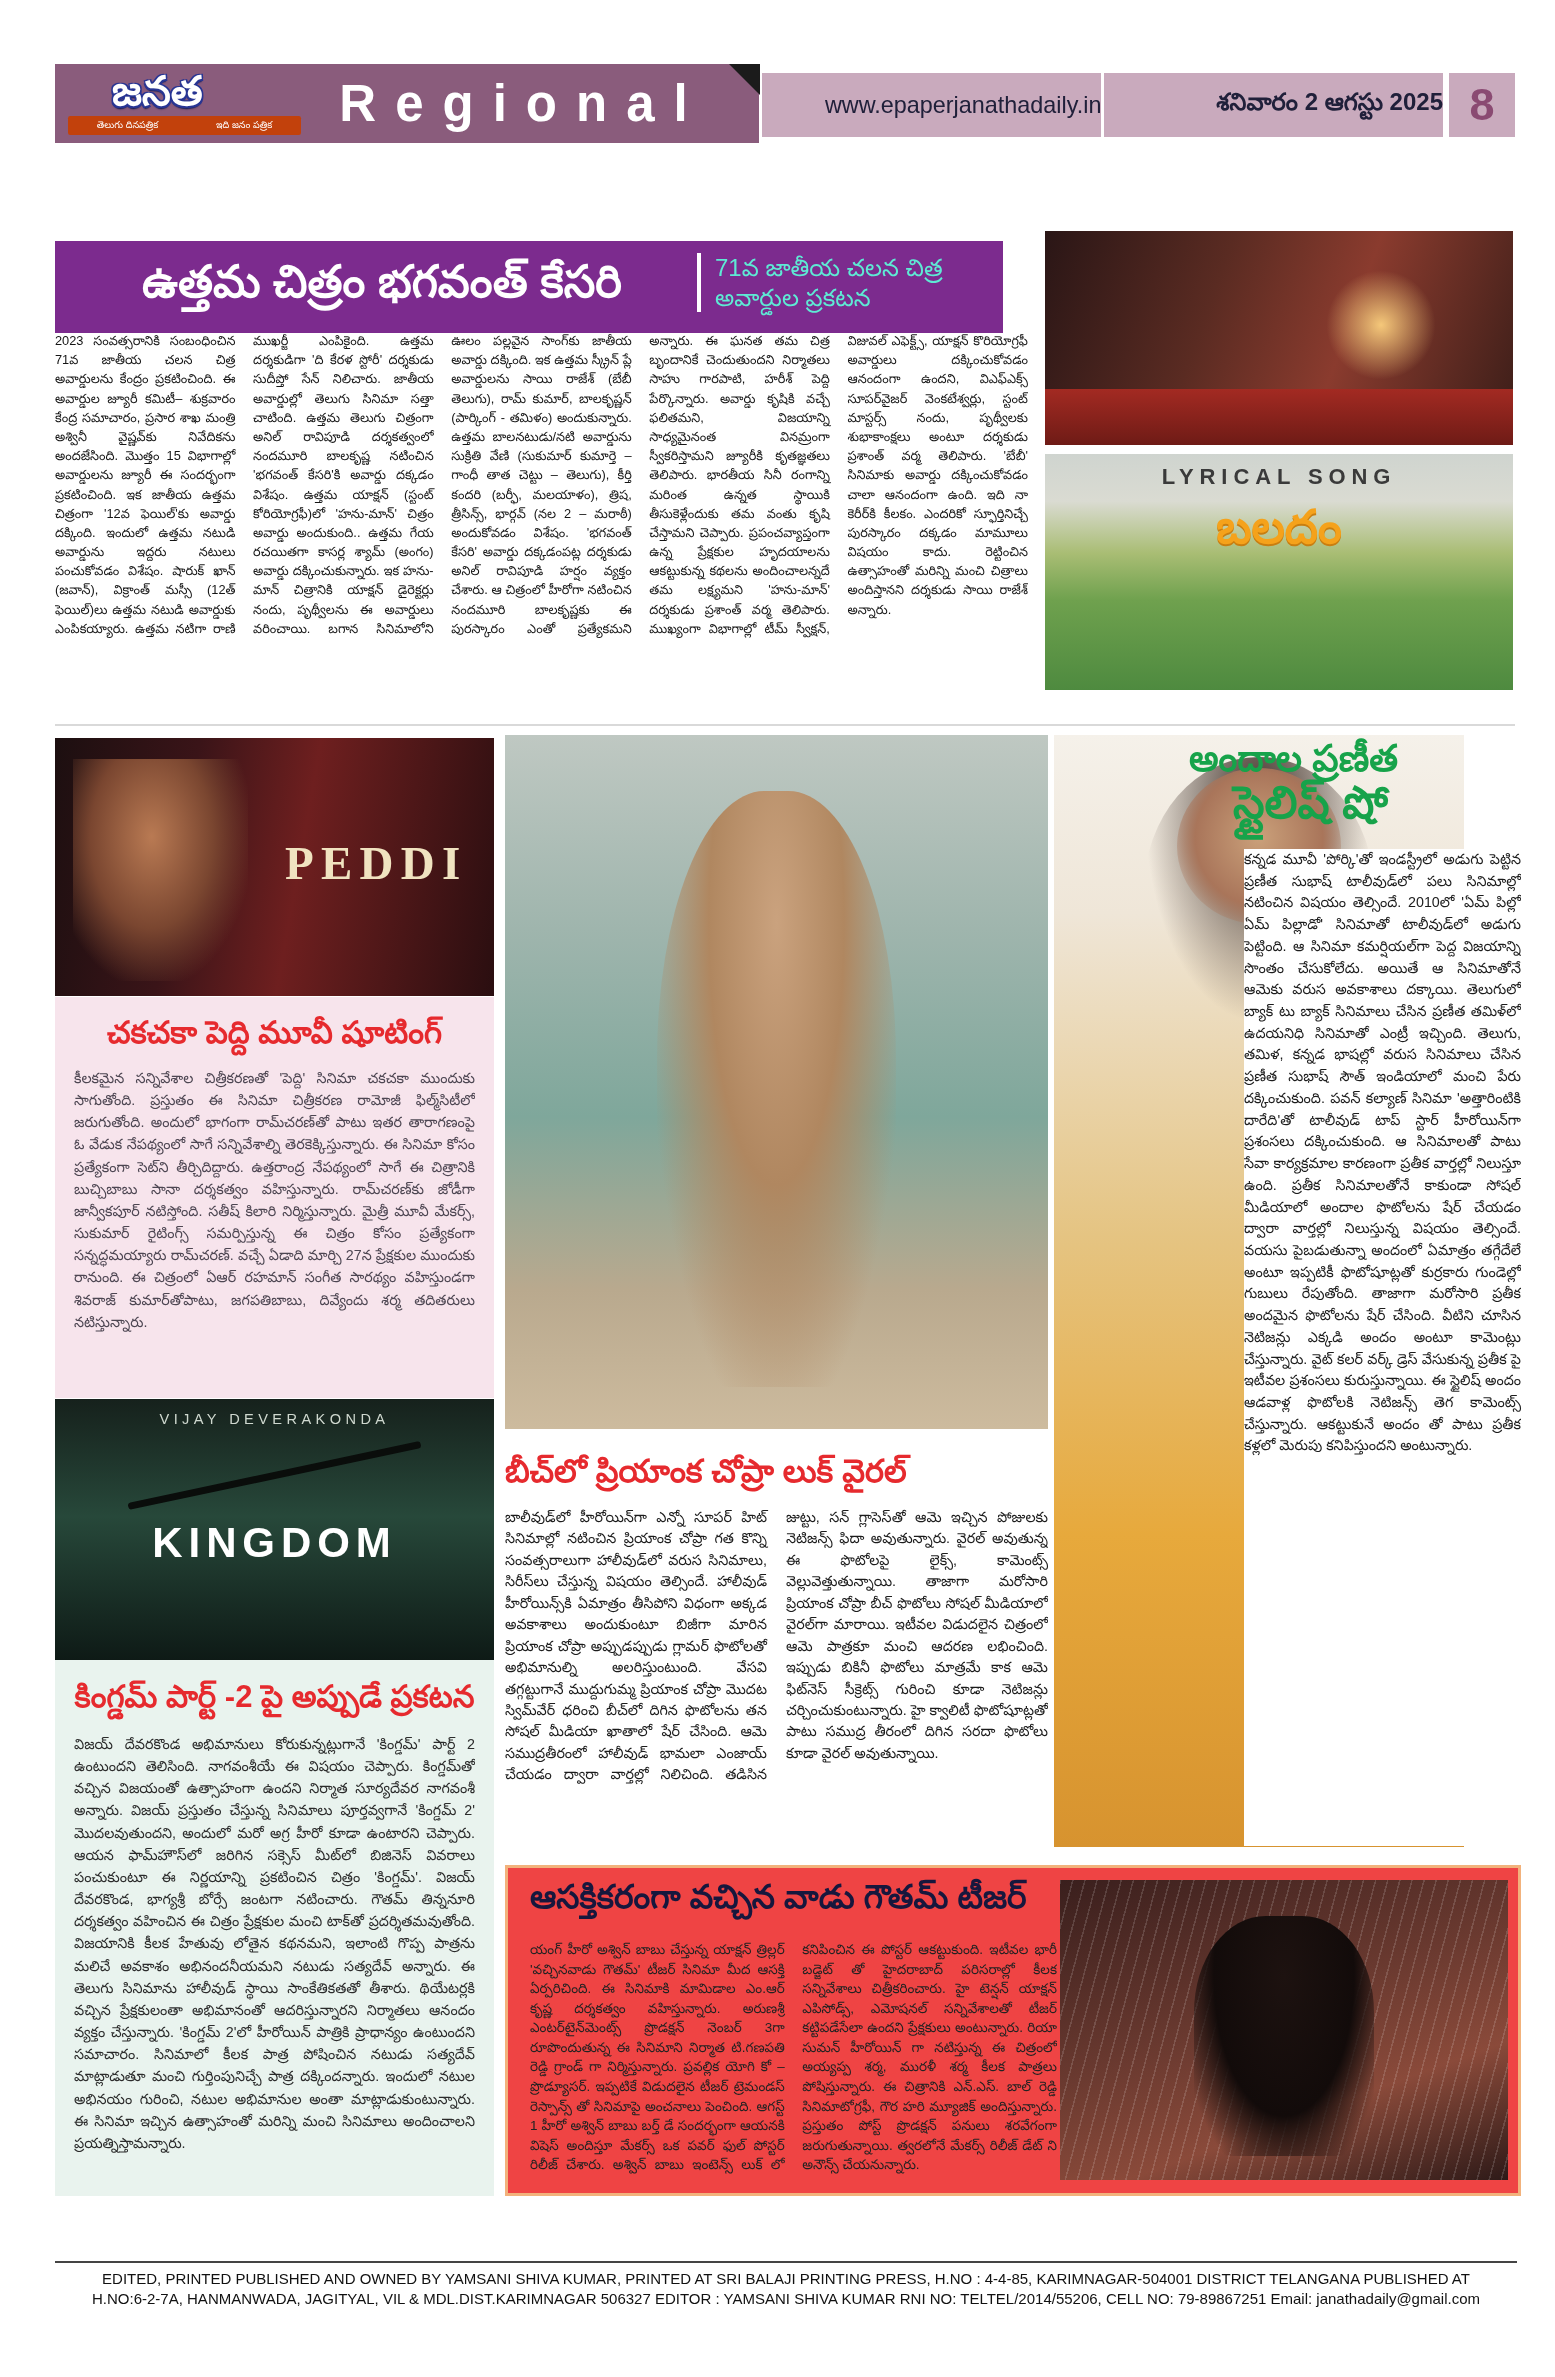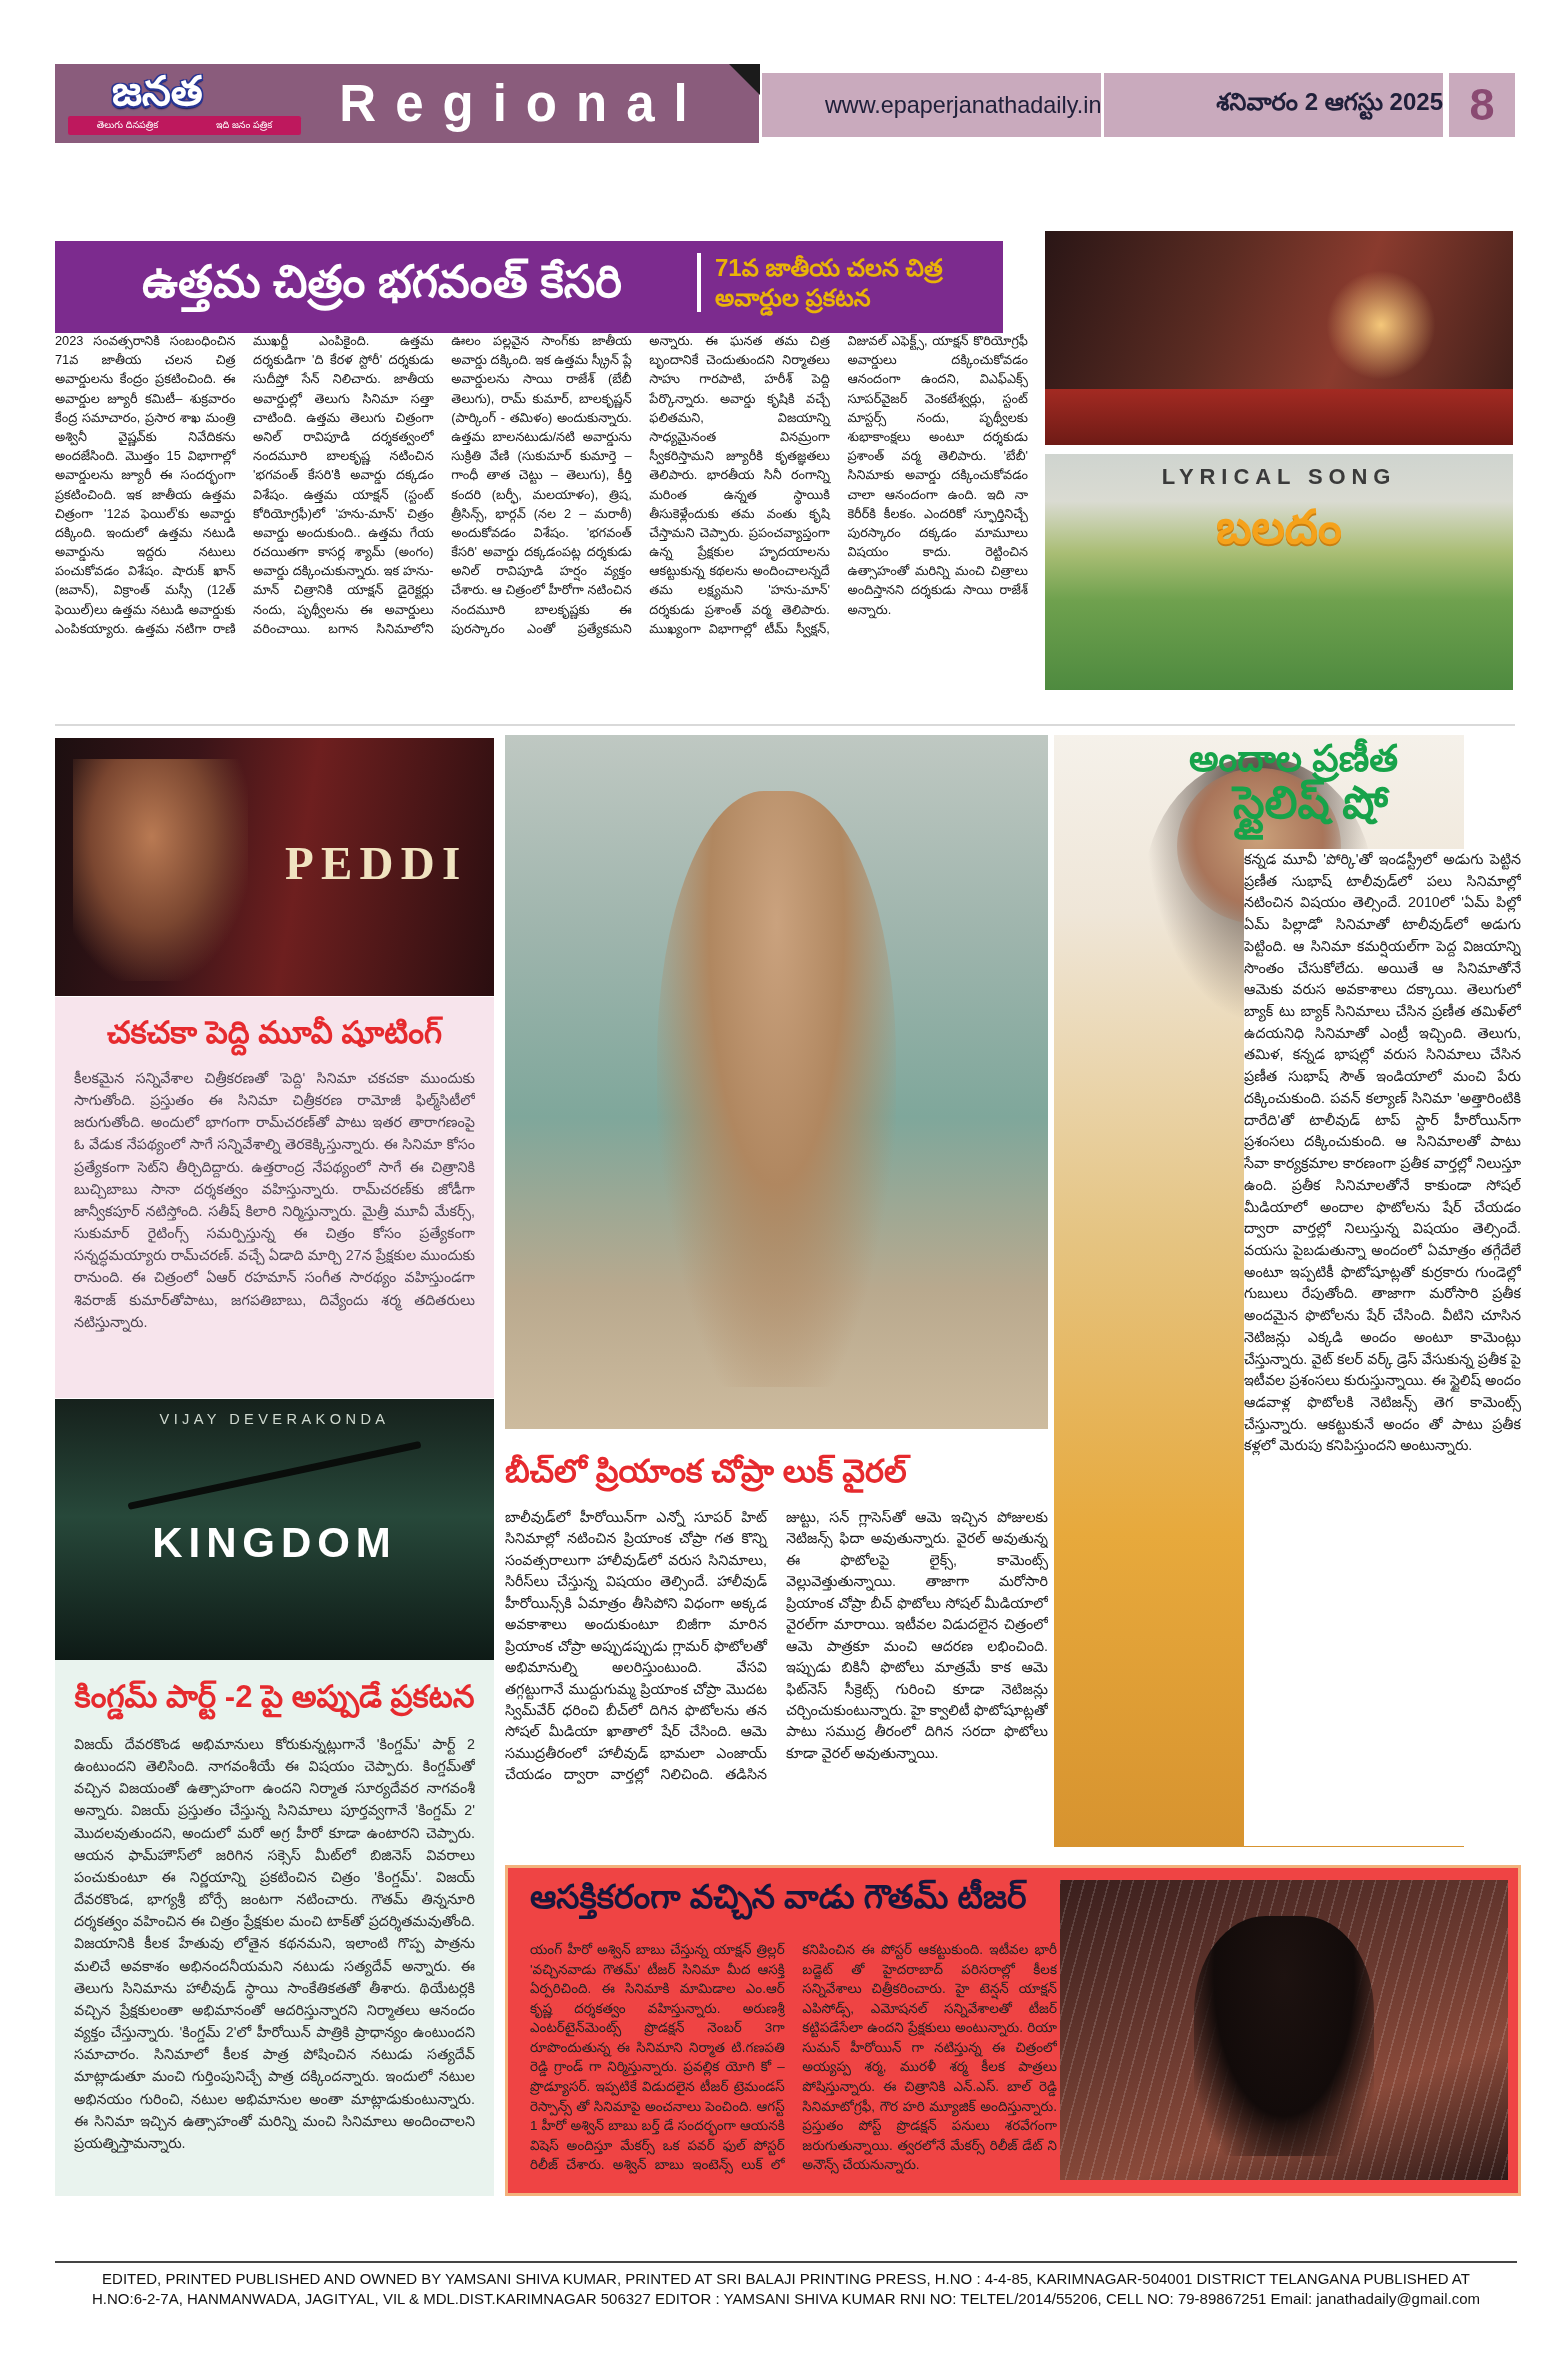--- a/index.html
+++ b/index.html
@@ -4,40 +4,40 @@
 <style>
   html,body{margin:0;padding:0;background:#e9e9e9;}
   #page{position:relative;width:1556px;height:2377px;background:#ffffff;
         font-family:"Liberation Sans", sans-serif;overflow:hidden;margin:0 auto;}
   .abs{position:absolute;}
   
   #header-left{left:55px;top:64px;width:704px;height:79px;background:#8a5c7c;}
   #logo{left:13px;top:4.4px;width:249px;height:70px;}
   #logo-text{position:absolute;left:44px;top:0px;font-size:41px;font-weight:bold;color:#ffffff;
              text-shadow:-1.5px -1.5px 0 #283593,1.5px -1.5px 0 #283593,-1.5px 1.5px 0 #283593,1.5px 1.5px 0 #283593,0 2.9px 1.5px #141a4e;}
-  #logo-ribbon{position:absolute;left:0px;top:48px;width:233px;height:19px;background:#be185d;
+  #logo-ribbon{position:absolute;left:0px;top:48px;width:233px;height:19px;background:#c2410c;
                border-radius:2.2px;color:#fff;font-size:9.5px;display:flex;align-items:center;
                justify-content:space-around;white-space:nowrap;overflow:hidden;}
   #regional-title{left:263px;top:8.8px;width:410px;height:61px;color:#ffffff;font-size:51px;
                   font-weight:bold;letter-spacing:19px;text-align:center;line-height:61px;}
   #page-fold{right:-0.7px;top:0;width:0;height:0;border-top:31px solid #1b1b1b;border-left:31px solid transparent;}
   #header-right{left:762px;top:73px;width:681px;height:64px;background:#c9aabd;display:flex;align-items:stretch;}
   .hr-cell{flex:1;display:flex;align-items:center;justify-content:flex-end;color:#20203a;}
   #website-url{font-size:23.4px;}
   #edition-date{font-size:24px;font-weight:bold;}
   .hr-div{width:2.2px;background:#ffffff;}
   #page-number-box{left:1449px;top:73px;width:66px;height:64px;background:#c9aabd;display:flex;
                    align-items:center;justify-content:center;}
   #page-number{font-size:45px;font-weight:bold;color:#8a4a72;}
   
   #lead-banner{left:55px;top:241px;width:948px;height:92px;background:#7c2b8e;}
   #lead-headline{position:absolute;left:16px;top:10.2px;width:622px;color:#ffffff;font-size:45px;
                  font-weight:bold;text-align:center;line-height:61px;white-space:nowrap;overflow:hidden;}
   #banner-divider{position:absolute;left:642px;top:11.7px;width:3.7px;height:59px;background:#ffffff;}
-  .kicker{position:absolute;left:660px;width:282px;color:#eab308;font-size:24px;font-weight:bold;line-height:1.0;}
+  .kicker{position:absolute;left:660px;width:282px;color:#5eead4;font-size:24px;font-weight:normal;line-height:1.0;}
   #lead-kicker-1{top:14.6px;}
   #lead-kicker-2{top:45px;}
   #lead-body{left:55px;top:331px;width:973px;height:386px;column-count:5;column-gap:17.6px;
              font-size:12.8px;line-height:1.5;text-align:justify;color:#151515;overflow:hidden;}
   #award-photo{left:1045px;top:231px;width:468px;height:214px;
       background:linear-gradient(110deg,#2a1616 0%,#5a2b22 35%,#8a3b2e 62%,#3a1d18 100%);}
   #award-photo .glow{position:absolute;left:60%;top:18%;width:110px;height:110px;border-radius:50%;
       background:radial-gradient(circle,#f5c87a 0%,rgba(245,200,122,0) 70%);}
   #award-photo .table{position:absolute;left:0;bottom:0;width:100%;height:26%;
       background:linear-gradient(180deg,#a32a22,#6e1b16);}

